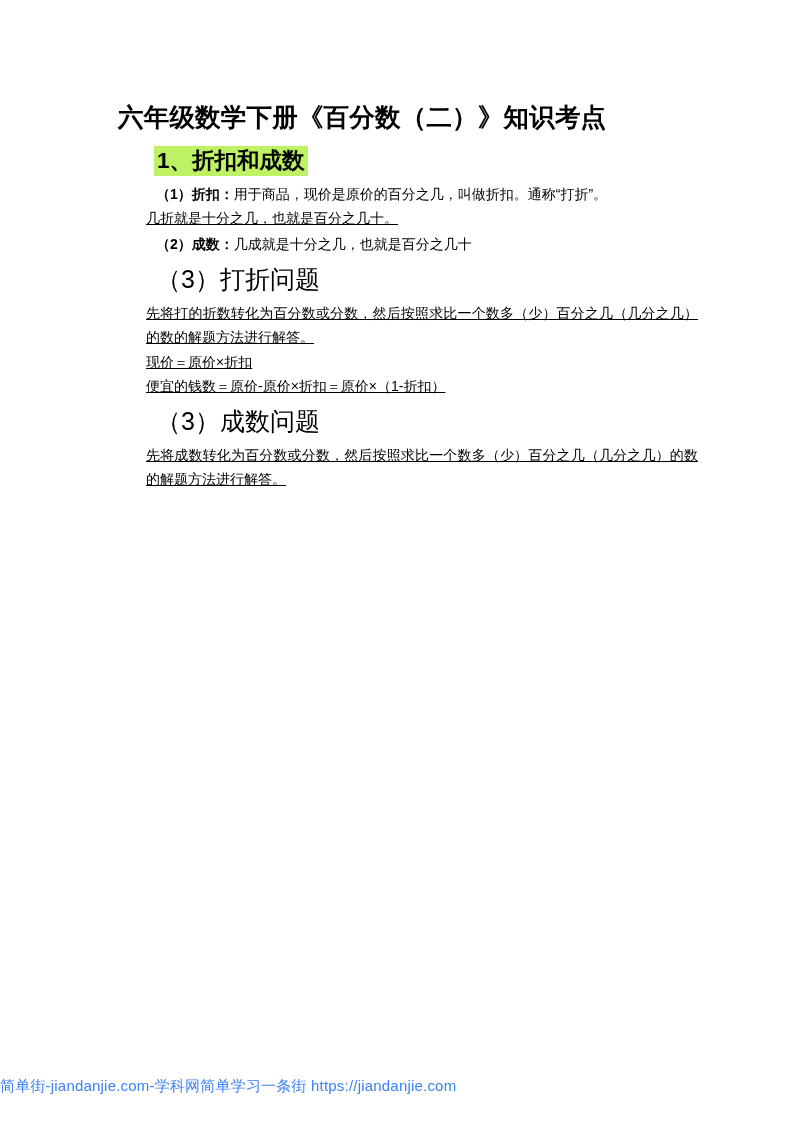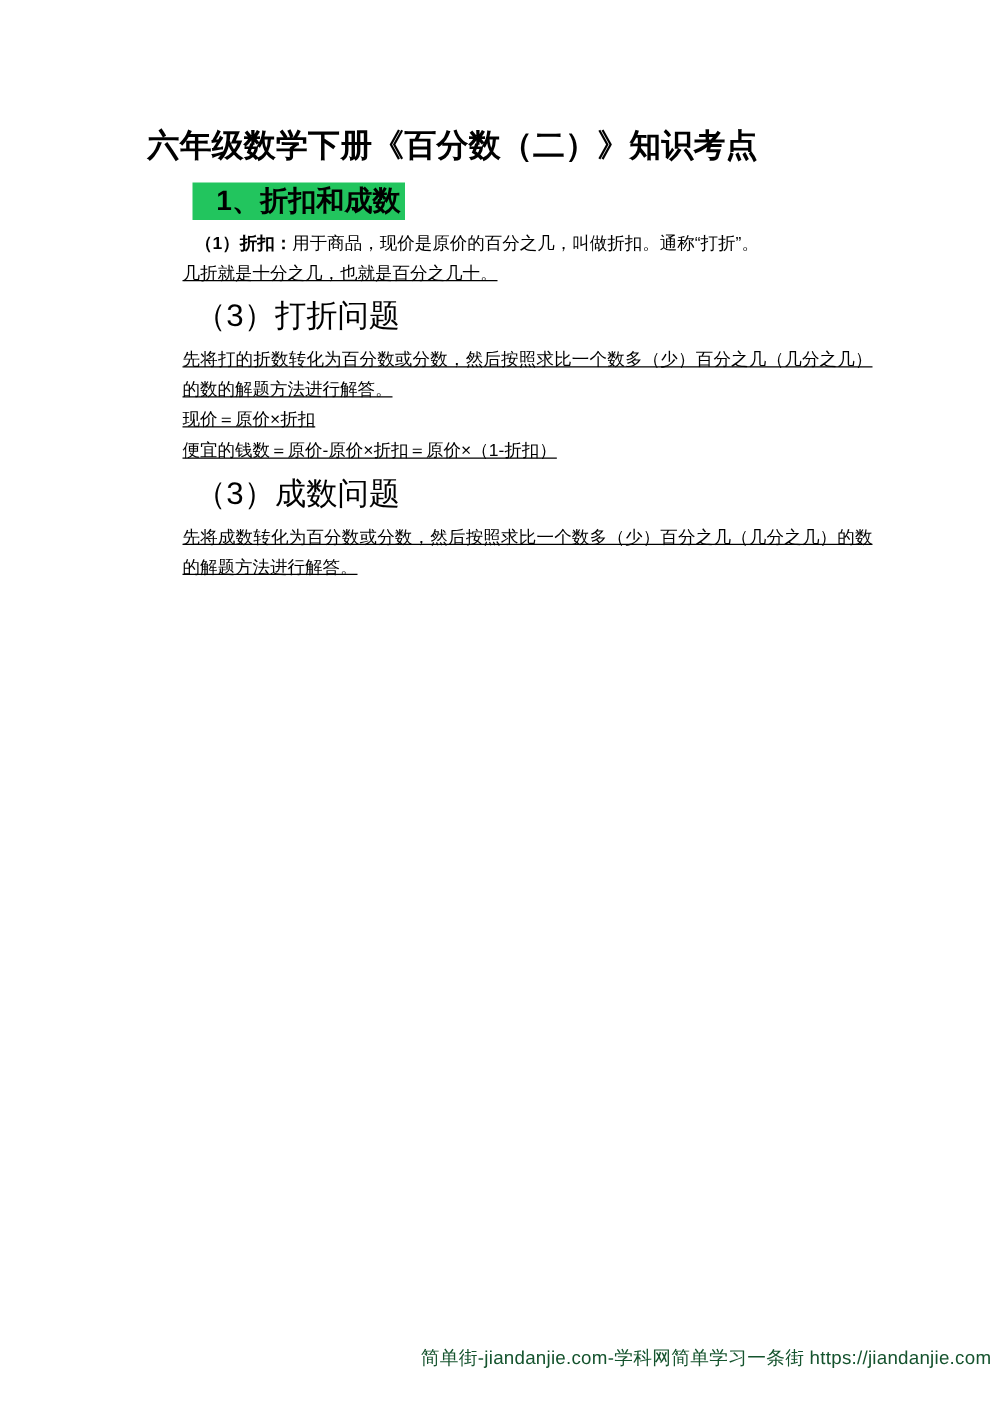--- a/index.html
+++ b/index.html
@@ -32,22 +32,22 @@
     margin: 0 0 10px 0;
     white-space: nowrap;
   }
   .section-heading-wrap {
     margin: 6px 0 4px 36px;
   }
   .section-heading {
     display: inline;
     font-size: 22.5px;
     font-weight: bold;
-    background: #22c55e;
-    padding: 2px 3px 3px 19px;
+    background: #bef264;
+    padding: 2px 3px 3px 3px;
     line-height: 1.5;
   }
   .block {
     margin: 0 0 2px 0;
   }
   .para {
     font-size: 14px;
     line-height: 1.72;
     margin: 0;
     text-align: justify;
@@ -67,42 +67,45 @@
     padding-left: 38px;
   }
   .first-line-in {
     padding-left: 38px;
   }
   .footer {
     position: absolute;
     left: 0;
     right: 0;
     bottom: 26px;
-    text-align: right;
+    text-align: left;
     font-size: 15px;
-    color: #14532d;
+    color: #3b82f6;
     letter-spacing: 0.2px;
   }
 </style>
 </head>
 <body>
 
 <div class="page">
 
   <h1 class="doc-title">六年级数学下册《百分数（二）》知识考点</h1>
 
   <div class="section-heading-wrap">
     <span class="section-heading">1、折扣和成数</span>
   </div>
 
   <div class="block">
     <p class="para first-line-in"><span class="lbl">（1）折扣：</span><span>用于商品，现价是原价的百分之几，叫做折扣。通称“打折”。</span></p>
     <p class="para hang">几折就是十分之几，也就是百分之几十。</p>
   </div>
 
+  <div class="block">
+    <p class="para first-line-in"><span class="lbl">（2）成数：</span><span>几成就是十分之几，也就是百分之几十</span></p>
+  </div>
 
   <div class="block">
     <p class="subhead">（3）打折问题</p>
     <p class="para hang">先将打的折数转化为百分数或分数，然后按照求比一个数多（少）百分之几（几分之几）的数的解题方法进行解答。</p>
     <p class="para hang">现价＝原价×折扣</p>
     <p class="para hang">便宜的钱数＝原价-原价×折扣＝原价×（1-折扣）</p>
   </div>
 
   <div class="block">
     <p class="subhead">（3）成数问题</p>

